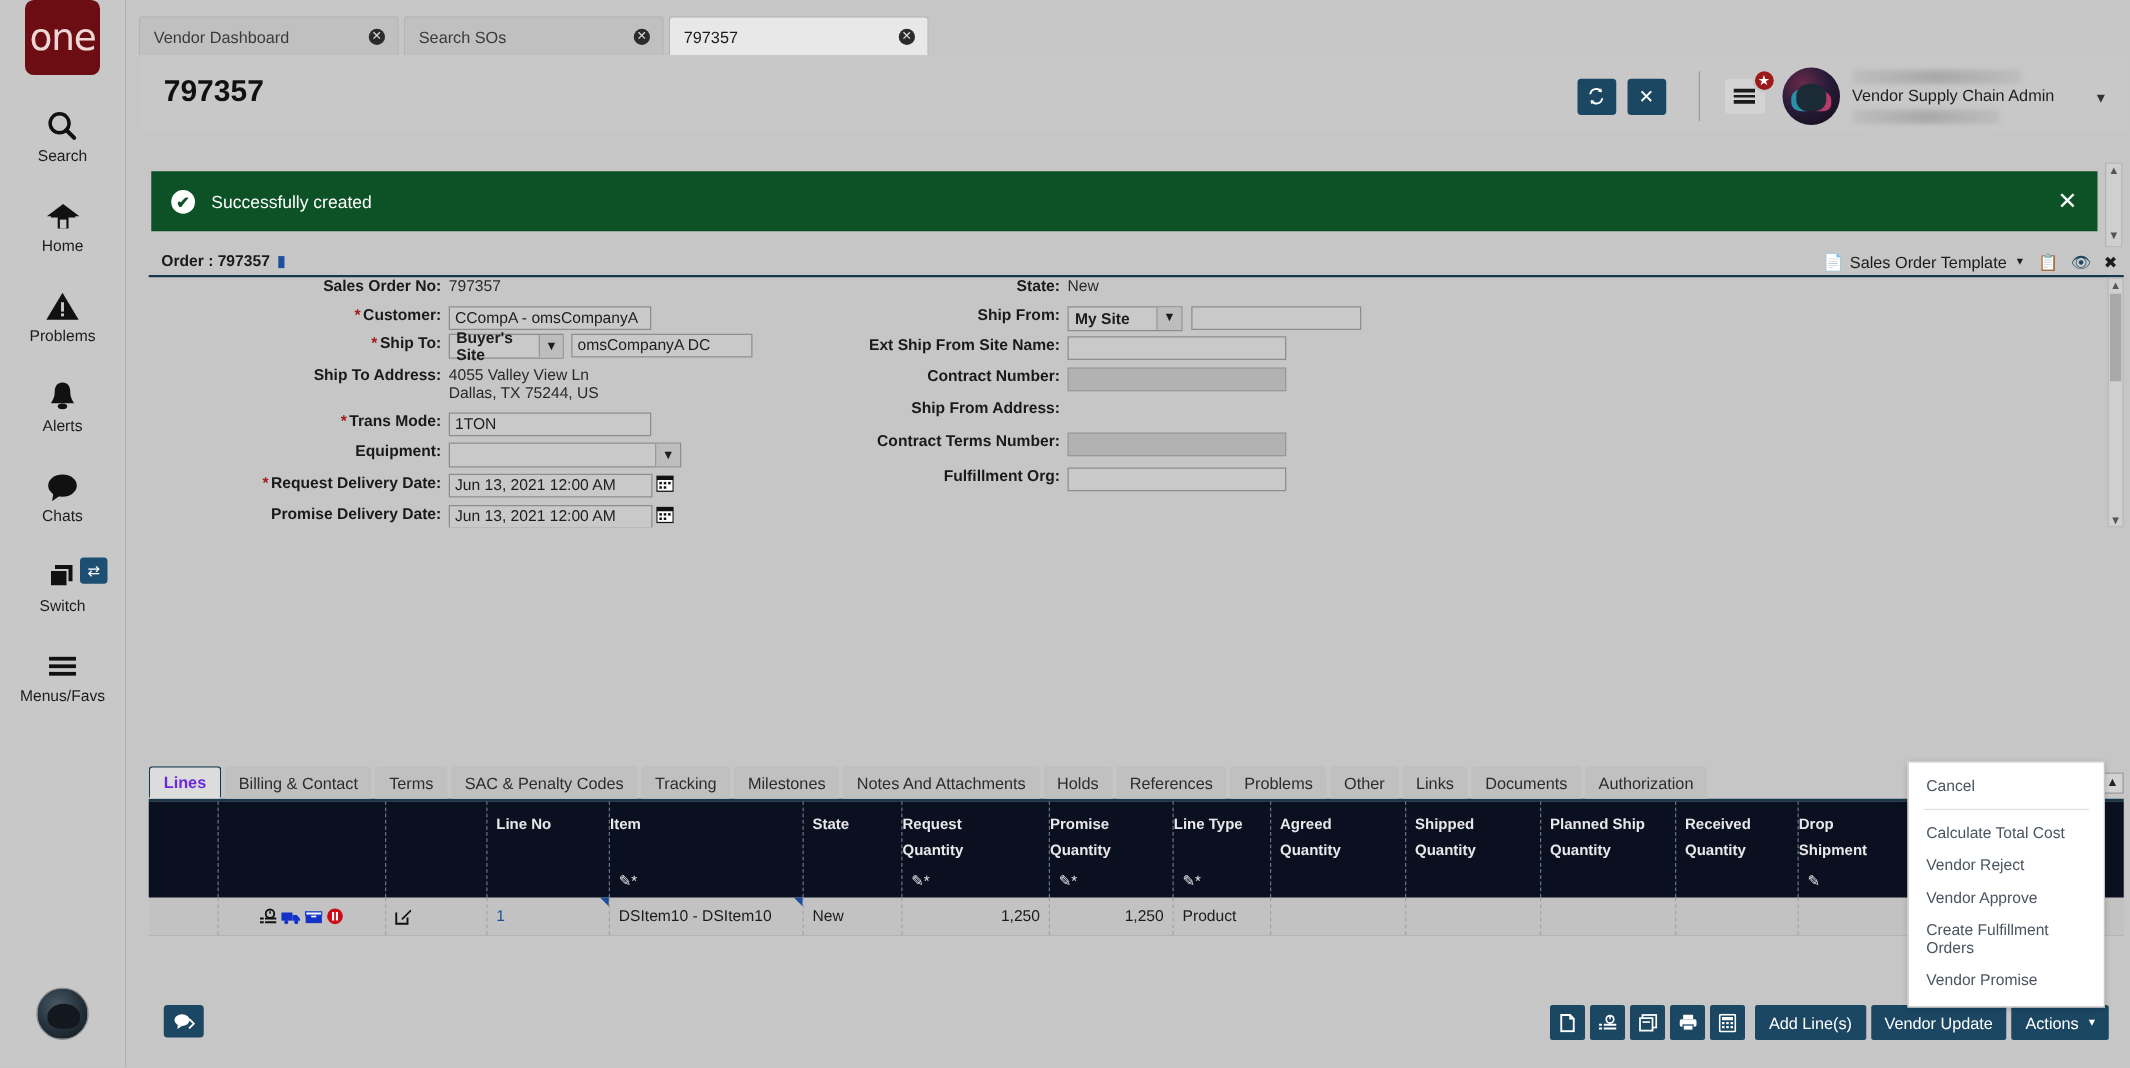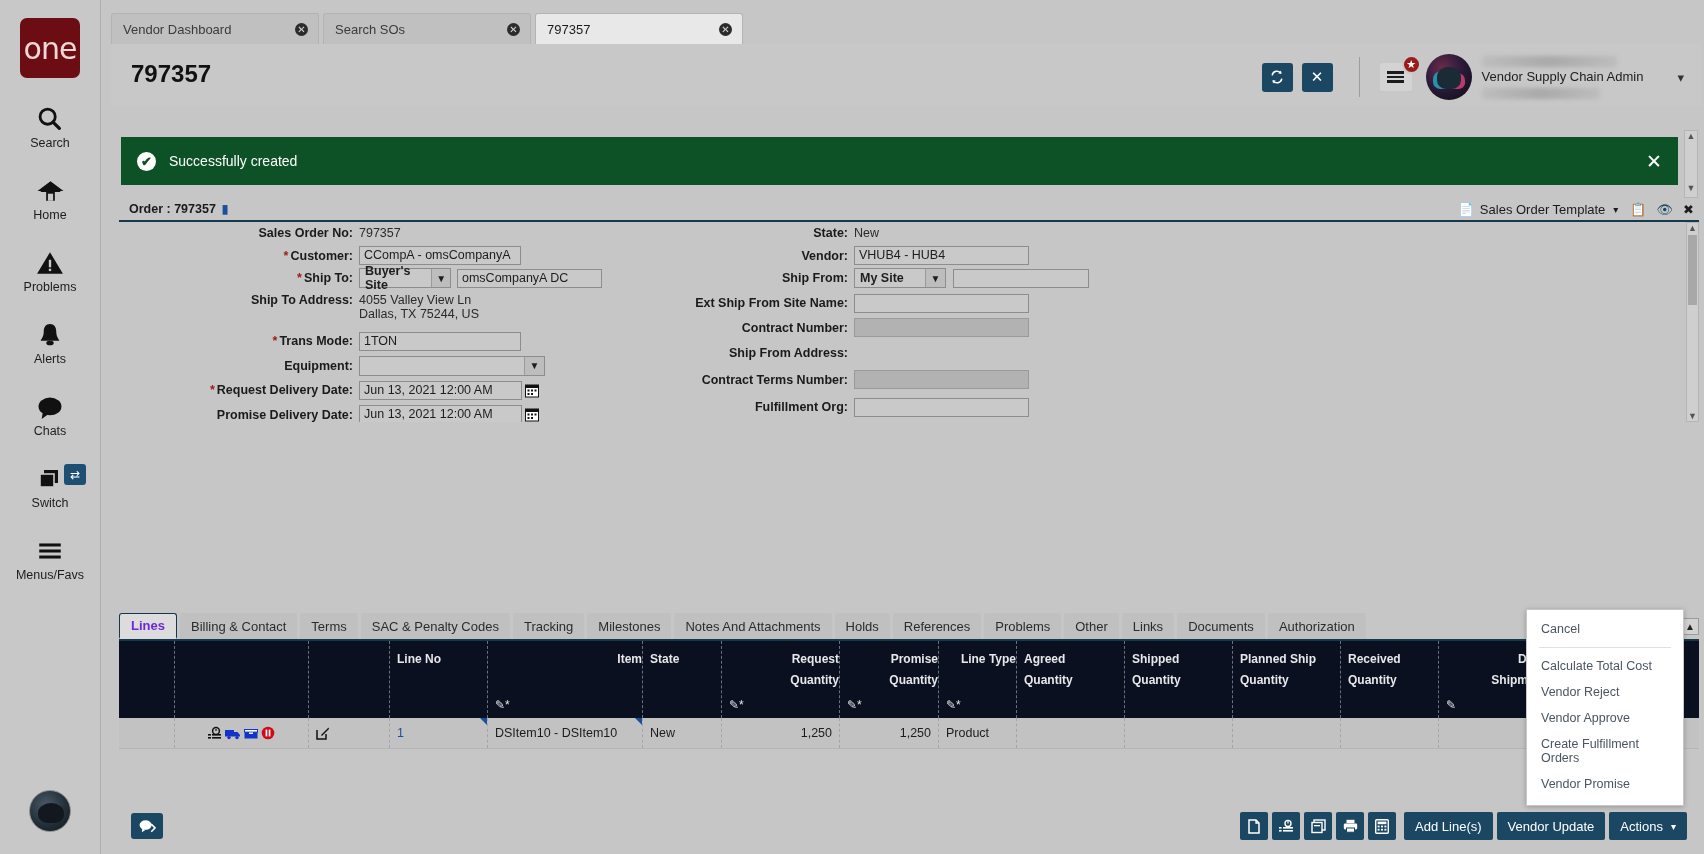--- a/index.html
+++ b/index.html
@@ -17,21 +17,21 @@
   
   .rail {
     width: 101px; height: 854px;
     background: #c8c8c8;
     border-right: 1px solid #b0b0b0;
     display: flex; flex-direction: column; align-items: center;
     flex: 0 0 101px;
     position: relative;
   }
   .logo {
-    width: 60px; height: 60px; margin-top: 18px;
+    width: 60px; height: 60px; 
     background: #6b0d12; border-radius: 7px;
     display: flex; align-items: center; justify-content: center;
     color: #f0d7d7; font-size: 30px; letter-spacing: -1px;
     font-family: "DejaVu Sans", sans-serif;
   }
   .rail-item {
     margin-top: 26px; width: 100%;
     display: flex; flex-direction: column; align-items: center;
     cursor: pointer; position: relative;
   }
@@ -151,21 +151,21 @@
   }
   .orderbar .ob-right { margin-left:auto; display:flex; align-items:center; font-weight:normal; }
   .tmpl-sel { display:flex; align-items:center; cursor:pointer; font-size:13px; color:#1b1b1b;}
   .mini-ico { margin: 0 5px; color:#1b4763; font-size: 13px; cursor:pointer;}
 
   
   .form {
     position:absolute; left:8px; right:3px; top: 114px; height: 200px;
     background:#c6c6c6; overflow:hidden;
   }
-  .formrow { display:flex; align-items:center; height: 22.6px; }
+  .formrow { display:flex; align-items:flex-start; height: 22.6px; }
   .col { position:absolute; top: 0; }
   .colA { left: 0px; width: 520px; }
   .colB { left: 500px; width: 560px; }
   .lab { text-align:right; font-weight:bold; font-size:12.5px; color:#1a1a1a; padding-right:6px; }
   .colA .lab { width: 240px; }
   .colB .lab { width: 235px; }
   .req { color:#a11b1b; margin-right:2px; }
   .val { font-size:12.5px; color:#2a2a2a; }
   .inp {
     height: 19px; background:#c9c9c9; border:1px solid #8d8d8d; font-size:12.5px;
@@ -200,37 +200,37 @@
   .t2.active { background:#dcdcdc; color:#6d28d9; font-weight:bold; border:1px solid #15384d; border-bottom:2px solid #dcdcdc; }
   .tabs2-right { margin-left:auto; display:flex; align-items:center; padding-bottom:4px;}
   .gico { width:18px; height:17px; background:#d2d2d2; border:1px solid #9b9b9b; margin-left:5px; font-size:10px;
           display:flex;align-items:center;justify-content:center; cursor:pointer;}
 
   
   .grid { position:absolute; left:8px; right:3px; top: 533px; height: 305px; background:#c6c6c6; }
   .gridhead { background:#0a1020; color:#e8e8ea; height: 77px; position:relative; display:flex; }
   .gh {
     border-right: 1px dashed #6a6f80; position:relative; padding-top:11px;
-    font-size:12px; font-weight:bold; display:flex; flex-direction:column; align-items:flex-end;
+    font-size:12px; font-weight:bold; display:flex; flex-direction:column; align-items:flex-start;
   }
   .gh.lt { align-items:flex-start; padding-left:7px;}
   .gh .l2 { margin-top:7px; }
   .gh .edit { position:absolute; bottom:6px; left:7px; font-size:12px; font-weight:normal; }
   .gridrow { height: 31px; background:#c2c2c2; display:flex; border-bottom:1px solid #b5b5b5; }
   .gc { border-right:1px dashed #a5a5a5; position:relative; display:flex; align-items:center;
         font-size:12.5px; color:#1c1c1c; padding: 0 7px; }
   .gc.r { justify-content:flex-end; }
   .gc.c { justify-content:center; }
   .corner { position:absolute; right:0; top:0; width:0;height:0;border-top:7px solid #1c4e9c;border-left:7px solid transparent;}
   .link { color:#1d4f9c; }
   .gridbody { height: 132px; background:#c6c6c6; }
 
   
   .bottombar { position:absolute; left:8px; right:3px; bottom: 6px; height: 44px; background:#c6c6c6;
-               display:flex; align-items:center; }
+               display:flex; align-items:flex-start; }
   .chat-btn { width:32px;height:26px;background:#1b4763;color:#fff;display:flex;align-items:center;justify-content:center;
               border-radius:3px; margin-left:12px; font-size:14px; cursor:pointer;}
   .bb-right { margin-left:auto; display:flex; align-items:center; padding-right:12px;}
   .ibtn { width:28px;height:28px;background:#1b4763;color:#fff;display:flex;align-items:center;justify-content:center;
           margin-right:4px; border-radius:2px; cursor:pointer; font-size:14px;}
   .tbtn { height:28px; background:#1b4763; color:#fff; font-size:13px; padding: 0 11px; display:flex;align-items:center;
           margin-left:4px; border-radius:2px; cursor:pointer; }
 
   
   .actmenu {
@@ -474,24 +474,20 @@
                 </svg>
             </span>
           </div>
 
         </div>
 
         <div class="col colB">
           <div class="formrow">
             <div class="lab">State:</div>
             <div class="val">New</div>
-          </div>
-          <div class="formrow">
-            <div class="lab">Vendor:</div>
-            <div class="inp w175">VHUB4 - HUB4</div>
           </div>
           <div class="formrow">
             <div class="lab">Ship From:</div>
             <div class="sel" style="width:92px">
               <span>My Site</span>
               <span class="cr">▼</span>
             </div>
             <div class="inp w136" style="margin-left:7px"></div>
           </div>
           <div class="formrow" style="margin-top:2px">

